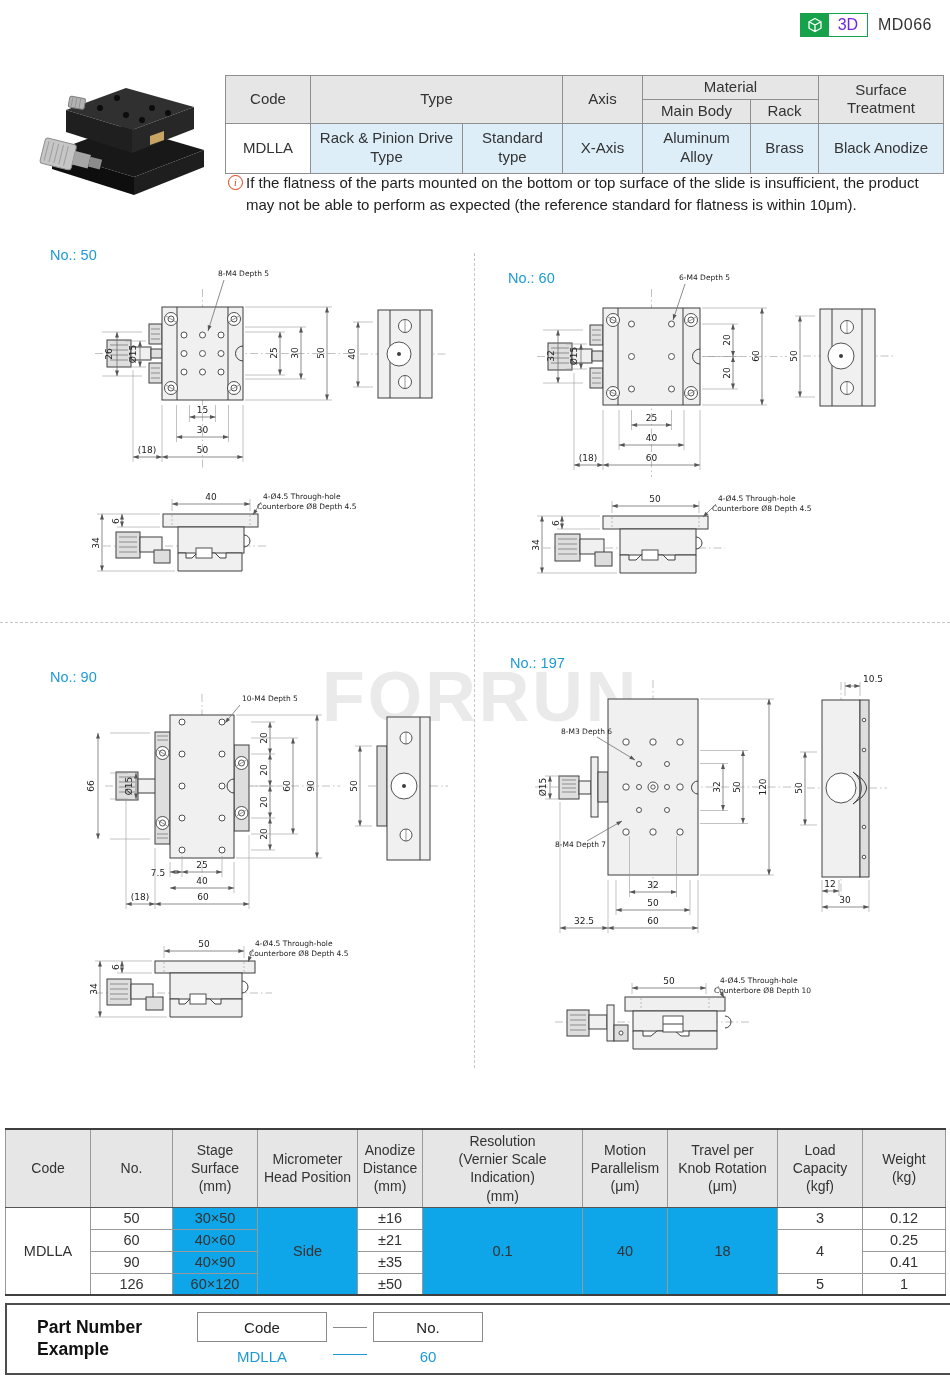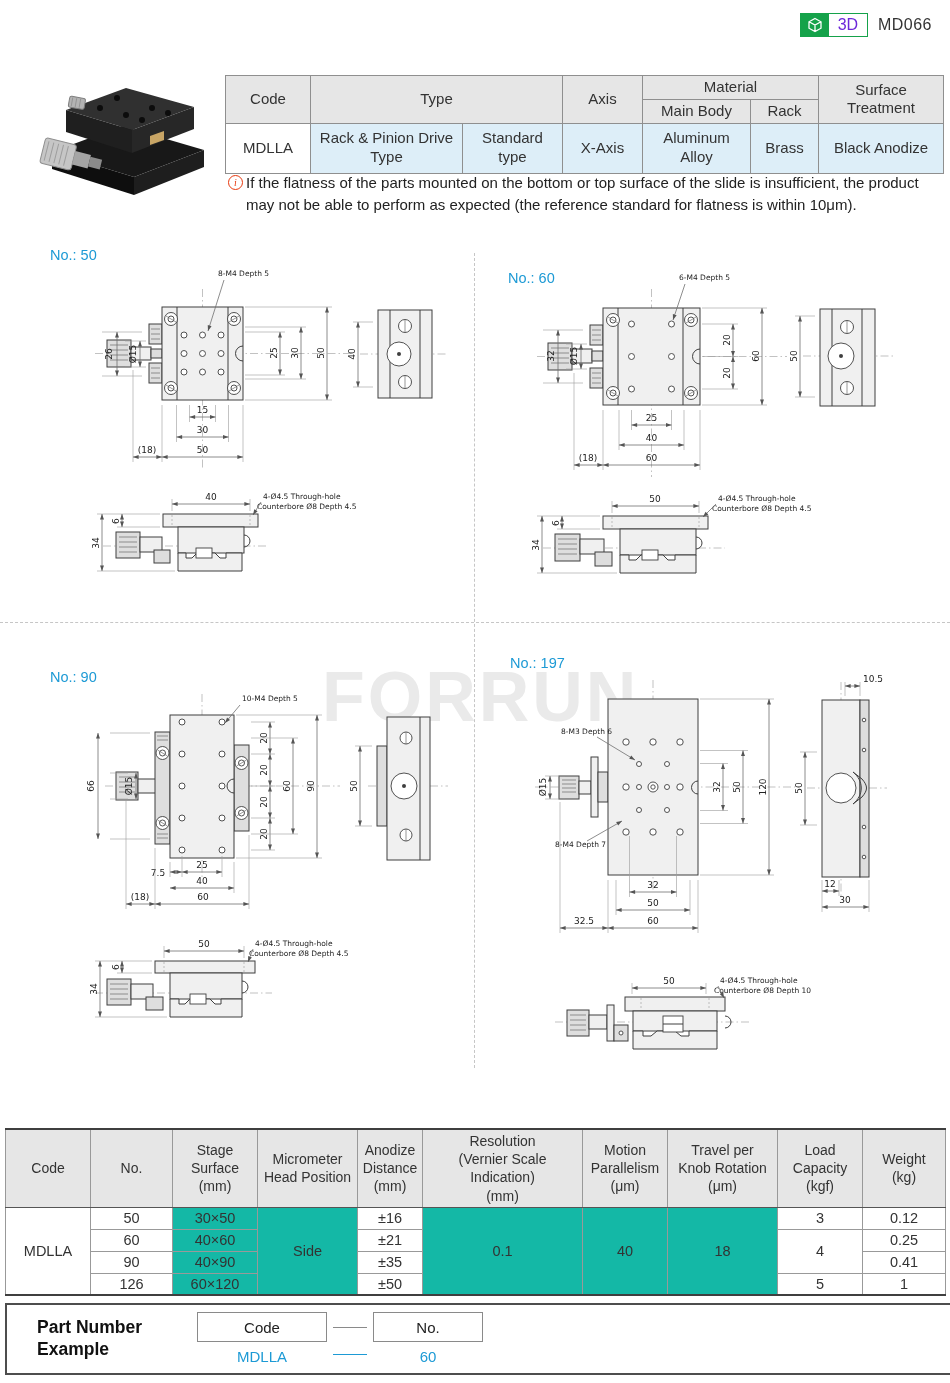--- a/index.html
+++ b/index.html
@@ -50,21 +50,21 @@
   svg .hatch { stroke:#6a6a6a; stroke-width:0.7; }
   svg text.dt { font:9px "DejaVu Sans", sans-serif; fill:#222; }
   svg text.ct { font:7.5px "DejaVu Sans", sans-serif; fill:#222; }
 
   
   table.spec { position:absolute; left:5px; top:1128px; width:940px; border-collapse:collapse; table-layout:fixed; border-top:2px solid #3f3f3f; border-bottom:2px solid #3f3f3f; }
   table.spec th, table.spec td { border:1px solid #999; font-weight:normal; text-align:center; font-size:14px; line-height:1.3; color:#333; }
   table.spec th { background:#e6e6e6; height:66px; padding:2px; border-bottom:1px solid #555; }
   table.spec th span { display:block; }
   table.spec td { height:22px; background:#fff; font-size:14.5px; }
-  table.spec td.lb { background:#14b8a6; }
+  table.spec td.lb { background:#0ea5e9; }
 
   
   .pnbox { position:absolute; left:5px; top:1303px; width:948px; height:72px; border:2px solid #4d4d4d; background:#fff; display:flex; align-items:center; }
   .pn-title { margin-left:30px; font-size:17.5px; font-weight:bold; color:#111; line-height:1.25; }
   .pn-grid { margin-left:55px; display:grid; grid-template-columns:130px 46px 110px; grid-template-rows:30px 24px; align-items:center; justify-items:center; }
   .pn-cell-box { width:100%; height:30px; border:1.5px solid #8a8a8a; display:flex; align-items:center; justify-content:center; font-size:15px; color:#222; }
   .pn-dash { width:34px; border-top:1.5px solid #8a8a8a; }
   .pn-dash.blue2 { border-top:1.5px solid #1d9ad5; }
   .pn-val { font-size:15px; color:#1d9ad5; padding-top:4px; }
 </style>

